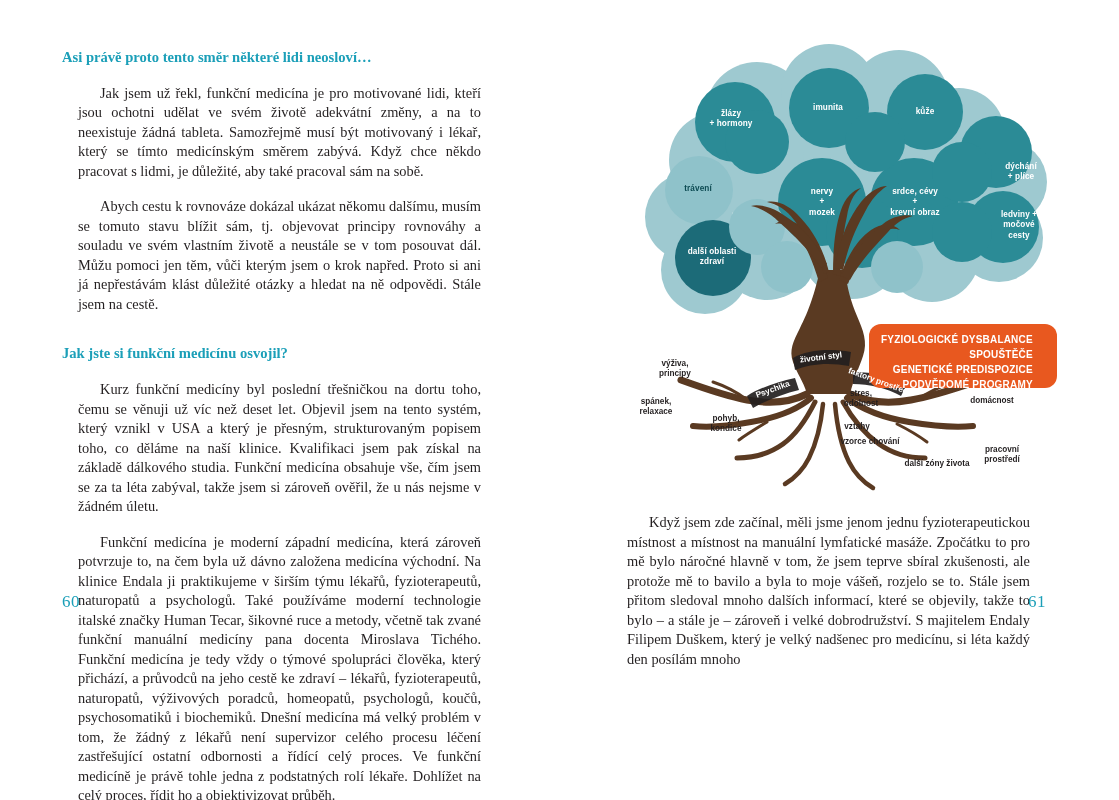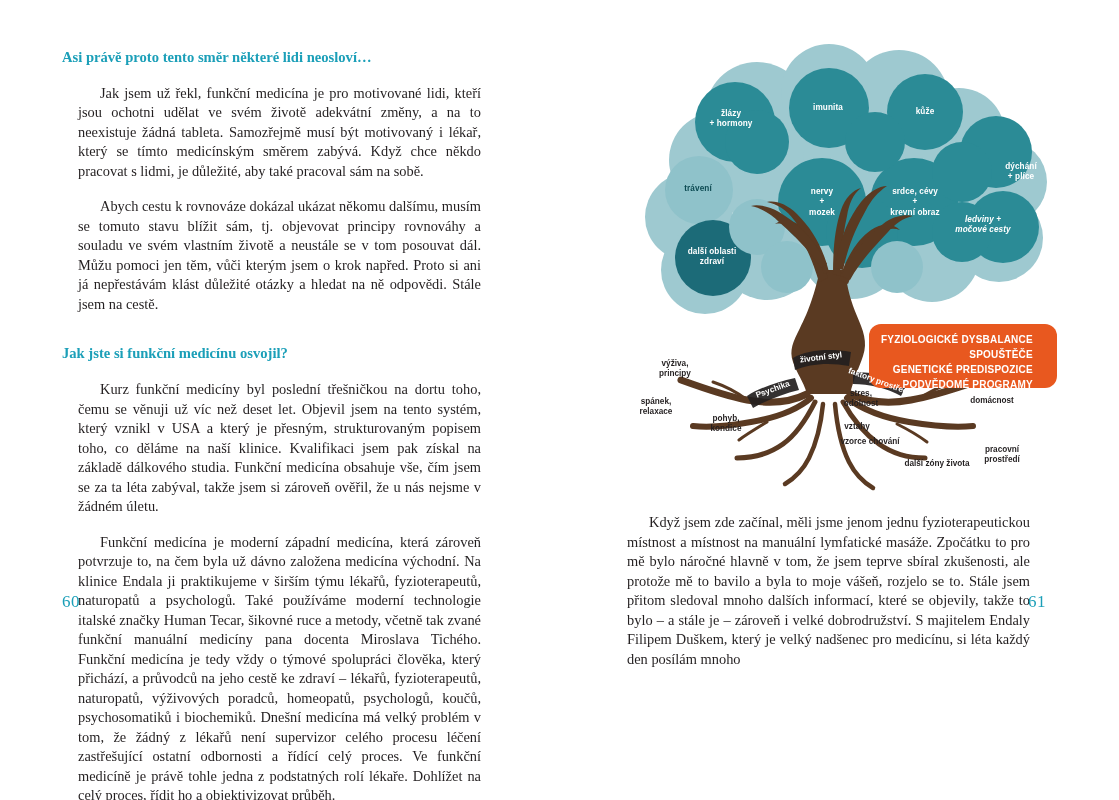--- a/index.html
+++ b/index.html
@@ -217,21 +217,21 @@
       <div class="lbl" style="left:318px; top:70px;">kůže</div>
       <div class="lbl" style="left:414px; top:108px;margin-top:22px;">dýchání
 + plíce</div>
       <div class="lbl dark" style="left:91px; top:147px;">trávení</div>
       <div class="lbl" style="left:215px; top:160px;">nervy
 +
 mozek</div>
       <div class="lbl" style="left:308px; top:160px;">srdce, cévy
 +
 krevní obraz</div>
-      <div class="lbl" style="left:376px; top:183px;font-style:italic;">ledviny +
+      <div class="lbl" style="left:412px; top:183px;">ledviny +
 močové cesty</div>
       <div class="lbl" style="left:105px; top:215px;">další oblasti
 zdraví</div>
 
       <div class="callout" style="left:274px; top:290px;">FYZIOLOGICKÉ DYSBALANCE
 SPOUŠTĚČE
 GENETICKÉ PREDISPOZICE
 PODVĚDOMÉ PROGRAMY</div>
 
       <div class="rootlbl white" style="left:214px; top:316px; transform:translate(-50%,-50%) rotate(-7deg);">životní styl</div>

